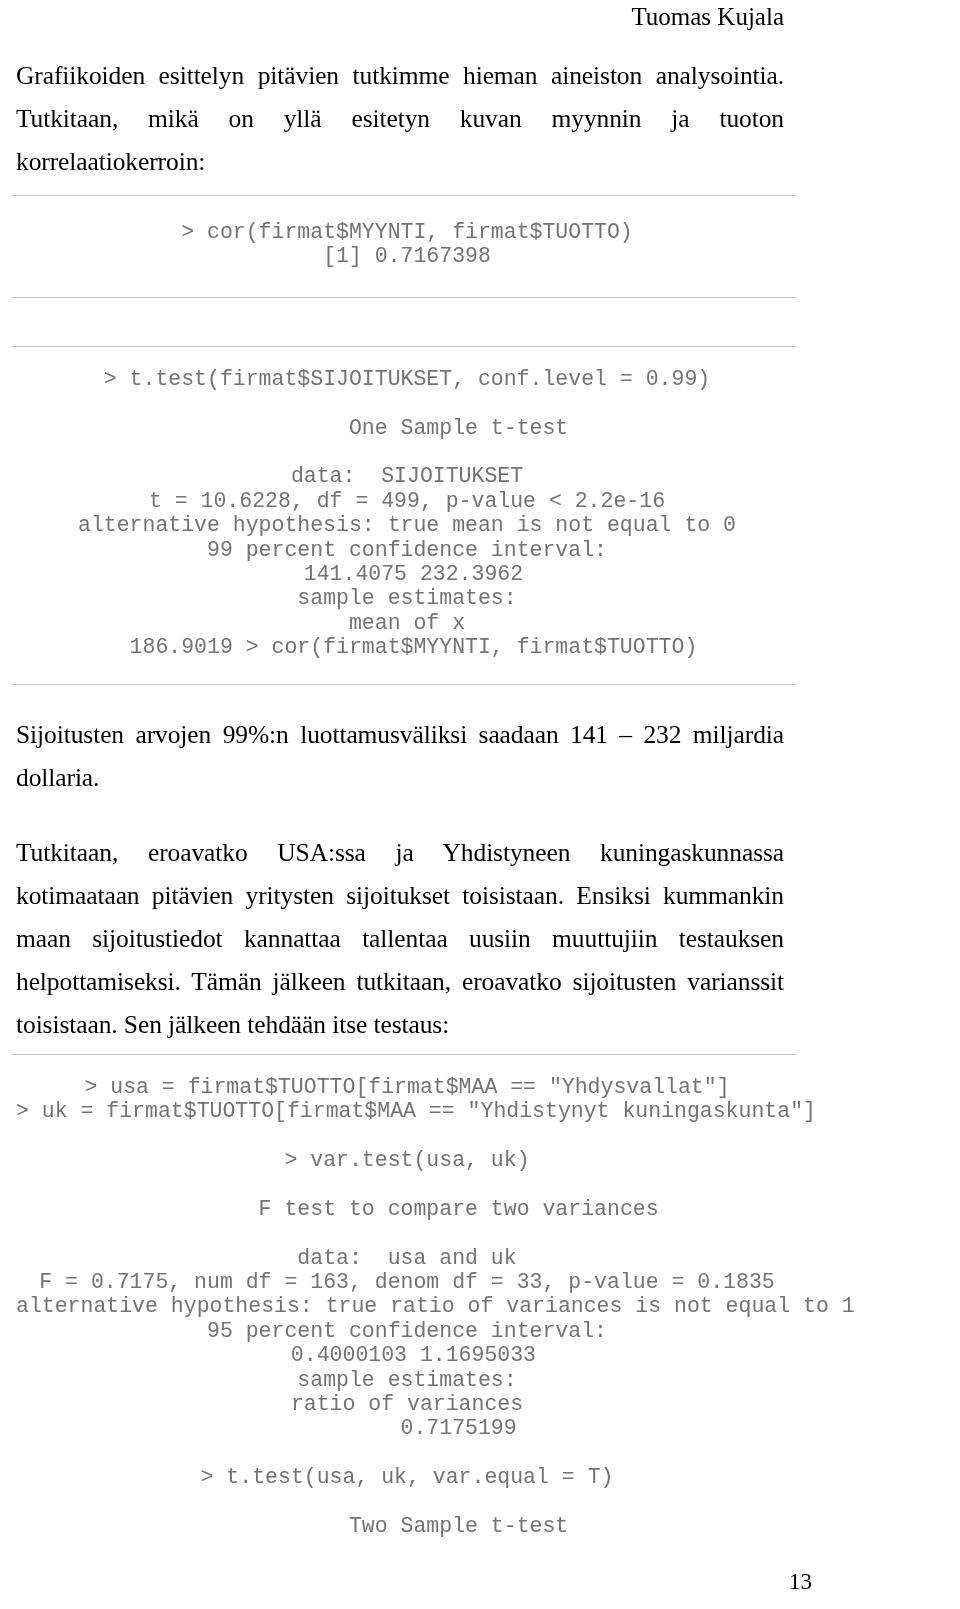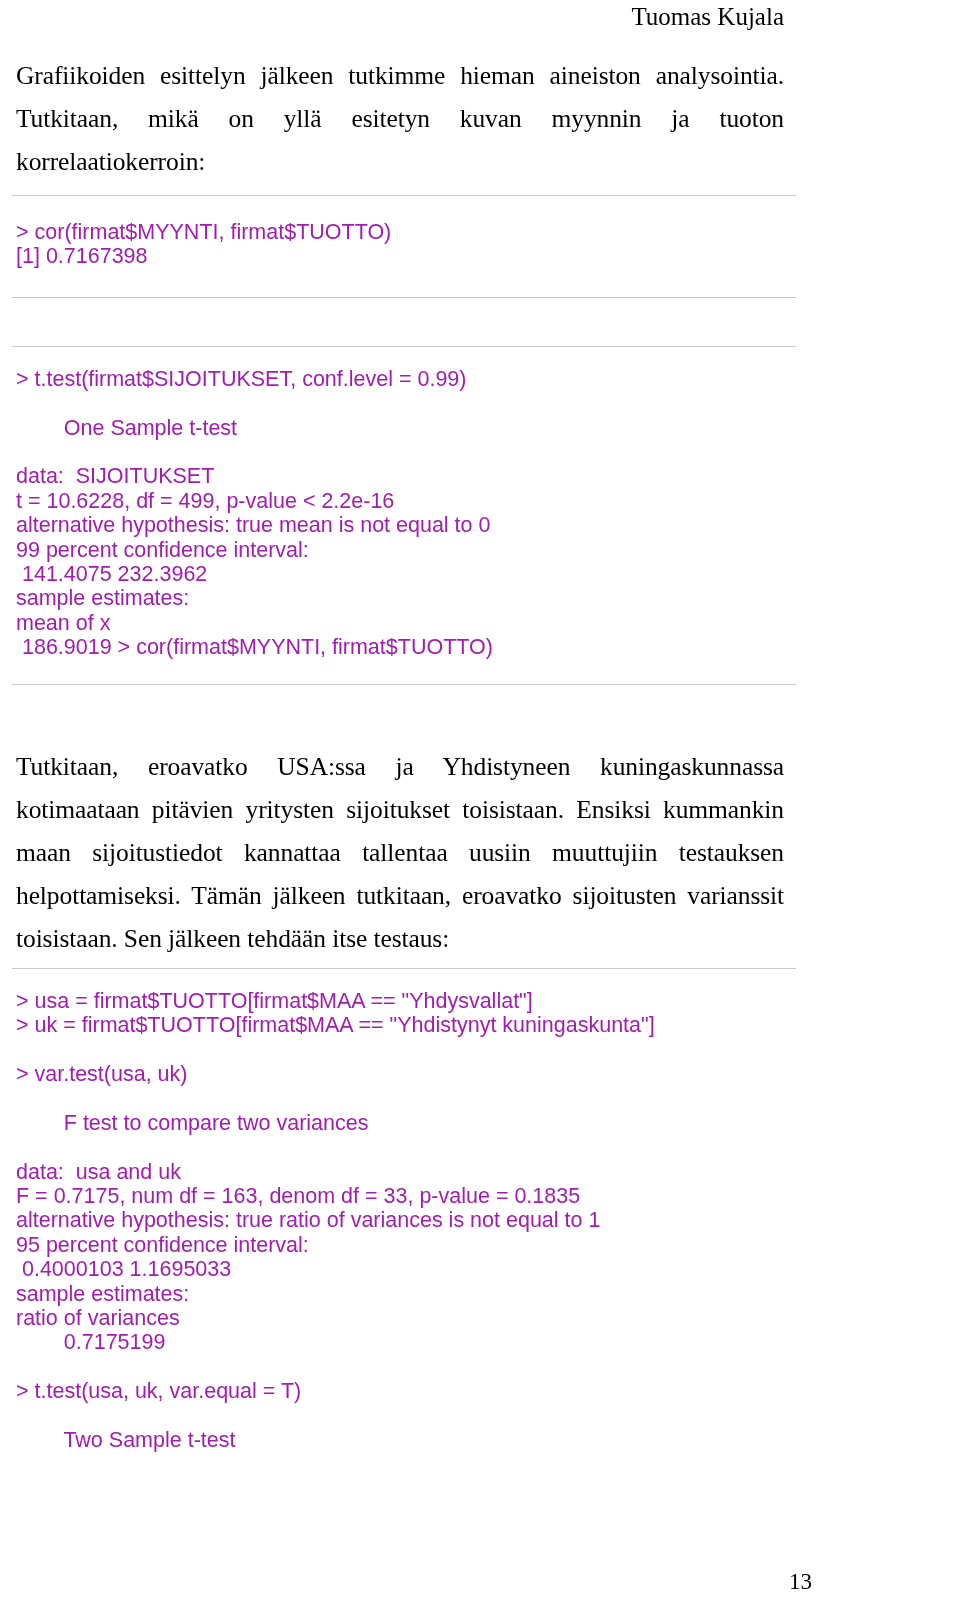--- a/index.html
+++ b/index.html
@@ -58,29 +58,30 @@
     height: 0;
     margin: 0 0 0 0;
     width: 100%;
   }
   .rule-wrap {
     padding: 0 2px 0 4px;
   }
 
   
   .code {
-    font-family: Liberation Sans, sans-serif;
+    font-family: Liberation Mono, monospace;
     font-size: 21.5px;
     line-height: 24.4px;
     white-space: pre;
-    color: #a21caf;
+    color: #737373;
     margin: 0;
     padding: 0 0 0 8px;
     letter-spacing: 0px;
     font-weight: 400;
+    text-align: center;
   }
 
   
   .sp-8  { height: 8px; }
   .sp-12 { height: 12px; }
   .sp-20 { height: 20px; }
   .sp-24 { height: 24px; }
   .sp-28 { height: 28px; }
   .sp-32 { height: 32px; }
   .sp-40 { height: 40px; }
@@ -98,21 +99,21 @@
     padding-left: 16px;
   }
 </style>
 </head>
 <body>
 
 <div class="page">
 
   <div class="running-header">Tuomas Kujala</div>
 
-  <p class="prose first-block">Grafiikoiden esittelyn jälkeen tutkimme hieman aineiston analysointia. Tutkitaan, mikä on yllä esitetyn kuvan myynnin ja tuoton korrelaatiokerroin:</p>
+  <p class="prose first-block">Grafiikoiden esittelyn pitävien tutkimme hieman aineiston analysointia. Tutkitaan, mikä on yllä esitetyn kuvan myynnin ja tuoton korrelaatiokerroin:</p>
 
   <div class="sp-12"></div>
   <div class="rule-wrap">
     <hr class="rule">
   </div>
   <div class="sp-24"></div>
 
   <pre class="code">&gt; cor(firmat$MYYNTI, firmat$TUOTTO)
 [1] 0.7167398</pre>
 
@@ -141,20 +142,21 @@
 sample estimates:
 mean of x
  186.9019 &gt; cor(firmat$MYYNTI, firmat$TUOTTO)</pre>
 
   <div class="sp-24"></div>
   <div class="rule-wrap">
     <hr class="rule">
   </div>
   <div class="sp-28"></div>
 
+  <p class="prose">Sijoitusten arvojen 99%:n luottamusväliksi saadaan 141 – 232 miljardia dollaria.</p>
 
   <div class="sp-32"></div>
 
   <p class="prose">Tutkitaan, eroavatko USA:ssa ja Yhdistyneen kuningaskunnassa kotimaataan pitävien yritysten sijoitukset toisistaan. Ensiksi kummankin maan sijoitustiedot kannattaa tallentaa uusiin muuttujiin testauksen helpottamiseksi. Tämän jälkeen tutkitaan, eroavatko sijoitusten varianssit toisistaan. Sen jälkeen tehdään itse testaus:</p>
 
   <div class="sp-8"></div>
   <div class="rule-wrap">
     <hr class="rule">
   </div>
   <div class="sp-20"></div>

